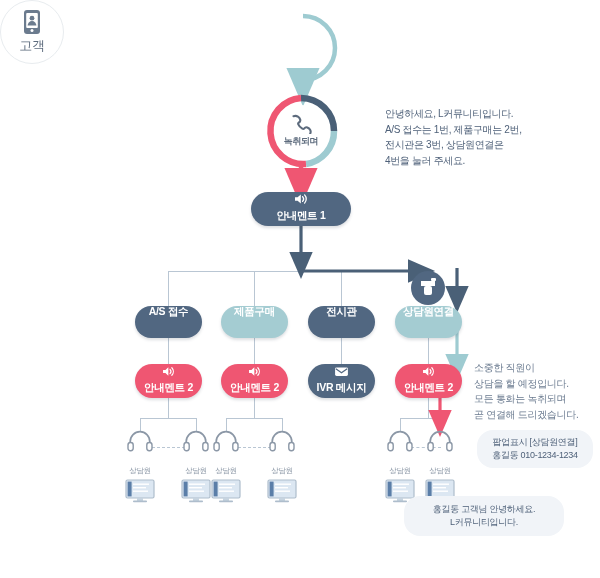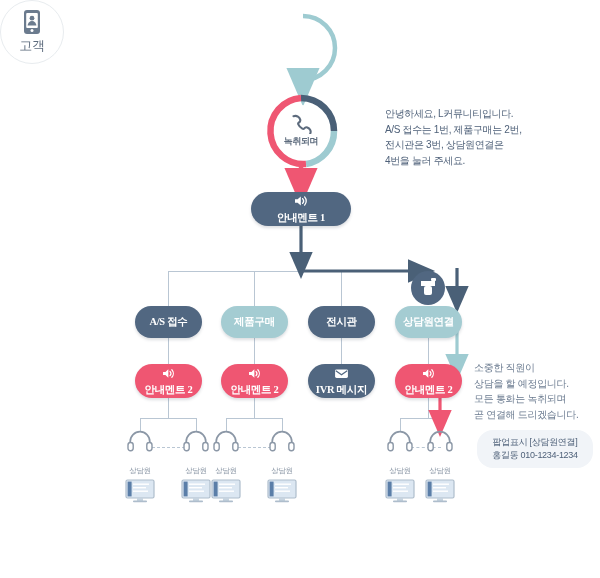--- a/index.html
+++ b/index.html
@@ -12,27 +12,26 @@
     width:600px;height:578px;
     background:#ffffff;
     overflow:hidden;
   }
   .abs{position:absolute;}
 
   
   .pill{
     position:absolute;
     display:flex;flex-direction:column;
-    align-items:center;justify-content:center;
+    align-items:center;
     border-radius:18px;
     color:#ffffff;
     text-align:center;
     box-shadow:0 2px 3px rgba(60,70,90,.18);
     z-index:6;
-    font-family:Liberation Serif, serif;
   }
   .pill .plabel{
     font-size:10.5px;font-weight:bold;letter-spacing:-.3px;line-height:1.1;
     white-space:nowrap;
   }
   .pill .picon{line-height:1;margin-bottom:2px;display:block;}
 
   .dark{background:#516781;}
   .teal{background:#a4ccd2;}
   .pink{background:#ef5672;}
@@ -382,14 +381,16 @@
   </div>
 
   <div class="txt-small" style="left:474px;top:360px;width:124px;">소중한 직원이
 상담을 할 예정입니다.
 모든 통화는 녹취되며
 곧 연결해 드리겠습니다.</div>
 
   <div class="bubble" style="left:477px;top:430px;width:116px;height:38px;">팝업표시 [상담원연결]
 홍길동 010-1234-1234</div>
 
+  <div class="bubble" style="left:404px;top:496px;width:160px;height:40px;">홍길동 고객님 안녕하세요.
+L커뮤니티입니다.</div>
 
 </div>
 
 </body></html>

